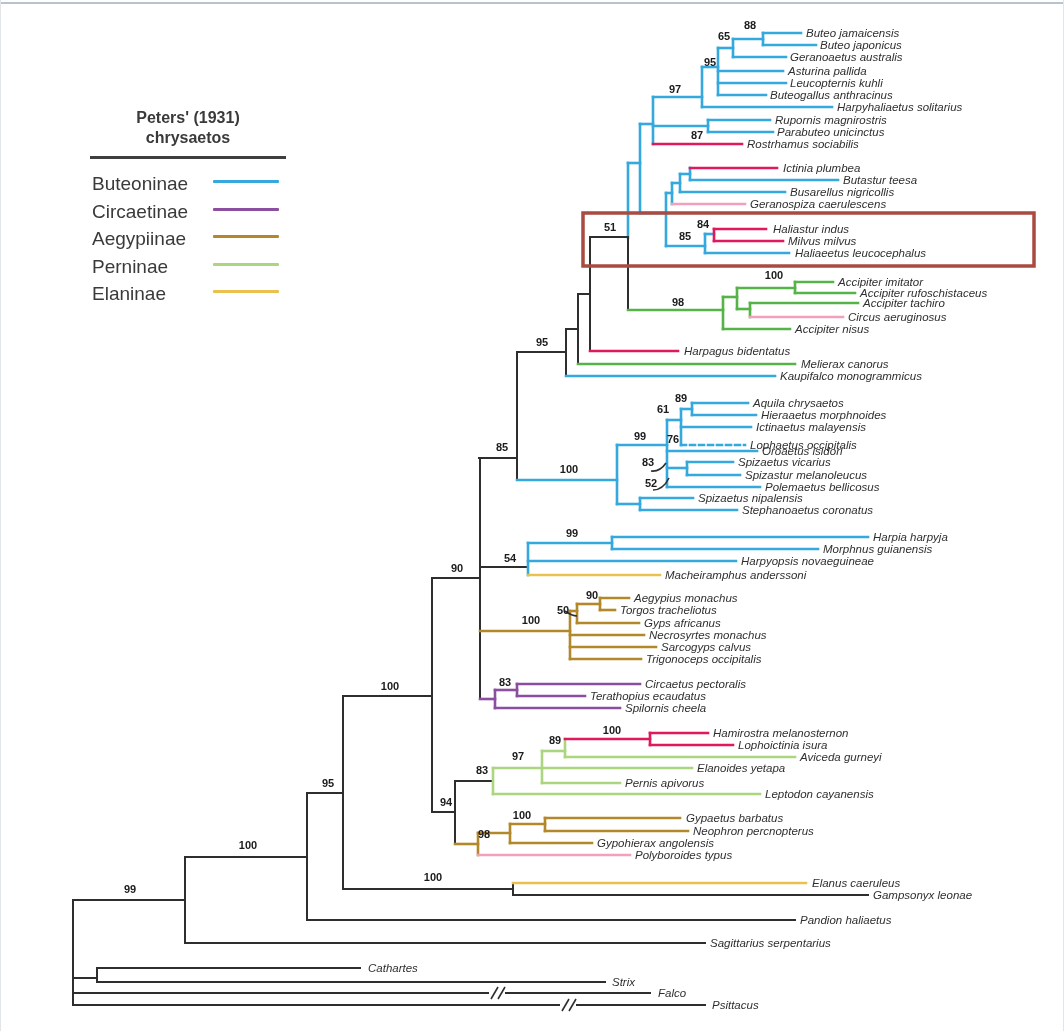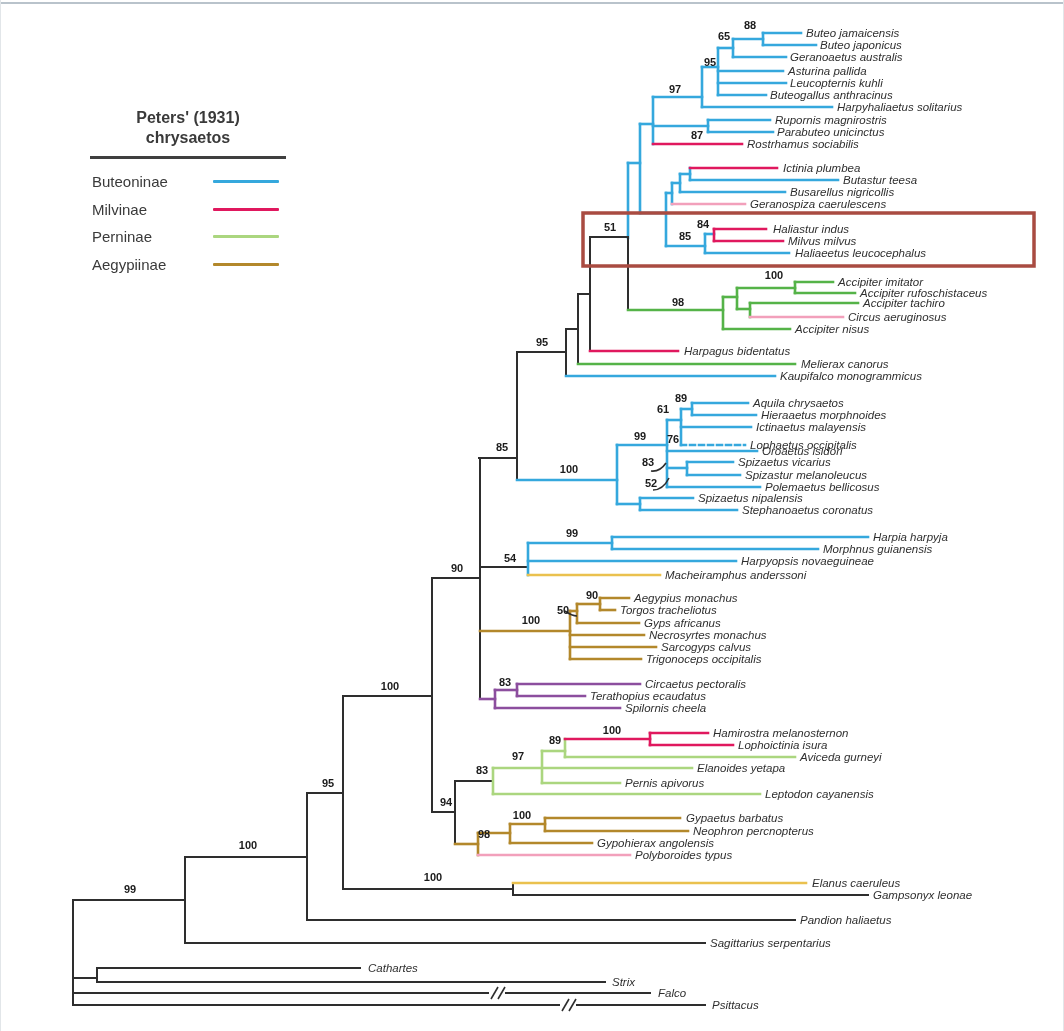--- a/index.html
+++ b/index.html
@@ -6,21 +6,21 @@
   body{width:1064px;height:1031px;position:relative;overflow:hidden;
        font-family:"Liberation Sans", sans-serif;}
   #frame-top{position:absolute;left:0;top:2px;width:1064px;height:2px;background:#b9c3cb;}
   #frame-left{position:absolute;left:0;top:0;width:1px;height:1031px;background:#e2e6e9;}
   #frame-right{position:absolute;right:0;top:0;width:1px;height:1031px;background:#e2e6e9;}
   #tree-svg{position:absolute;left:0;top:0;}
   #legend{position:absolute;left:88px;top:60px;width:200px;color:#3a3a3a;margin-top:48px;}
   #legend .title{ text-align:center;font-size:16px;font-weight:600;line-height:1.25;color:#3a3a3a;}
   #legend .rule{height:3px;background:#3f3f3f;margin:8px 2px 10px 2px;}
   .lg-row{position:relative;height:27.5px;}
-  .lg-label{position:absolute;left:4px;top:4px;font-size:15px;}
+  .lg-label{position:absolute;left:4px;top:4px;font-size:19px;}
   .lg-line{position:absolute;left:125px;top:11px;width:66px;height:3px;border-radius:1px;}
   svg text{font-family:"Liberation Sans", sans-serif;}
   .tip{font-size:11.5px;font-style:italic;fill:#2f2f2f;}
   .sup{font-size:11px;font-weight:bold;fill:#1c1c1c;text-anchor:middle;}
 </style>
 </head>
 <body>
 
 <div id="frame-top"></div>
 <div id="frame-left"></div>
@@ -31,30 +31,34 @@
     <div>Peters' (1931)</div>
     <div>chrysaetos</div>
   </div>
   <div class="rule"></div>
   <div id="legend-items">
       <div class="lg-row">
         <span class="lg-label">Buteoninae</span>
         <div class="lg-line" style="background: rgb(53, 168, 221);"></div>
       </div>
       <div class="lg-row">
-        <span class="lg-label">Milvinae</span>
-        <div class="lg-line" style="background: rgb(224, 24, 94);"></div>
+        <span class="lg-label">Circaetinae</span>
+        <div class="lg-line" style="background: rgb(140, 78, 158);"></div>
+      </div>
+      <div class="lg-row">
+        <span class="lg-label">Aegypiinae</span>
+        <div class="lg-line" style="background: rgb(179, 136, 43);"></div>
       </div>
       <div class="lg-row">
         <span class="lg-label">Perninae</span>
         <div class="lg-line" style="background: rgb(171, 214, 127);"></div>
       </div>
       <div class="lg-row">
-        <span class="lg-label">Aegypiinae</span>
-        <div class="lg-line" style="background: rgb(179, 136, 43);"></div>
+        <span class="lg-label">Elaninae</span>
+        <div class="lg-line" style="background: rgb(234, 193, 78);"></div>
       </div>
     </div>
 </div>
 
 <svg id="tree-svg" width="1064" height="1031" viewBox="0 0 1064 1031">
     <line x1="763" y1="33" x2="763" y2="45" stroke="#35a8dd" stroke-width="2.6" stroke-linecap="square"></line>
     <line x1="763" y1="33" x2="801" y2="33" stroke="#35a8dd" stroke-width="2.6" stroke-linecap="square"></line>
     <line x1="763" y1="45" x2="816" y2="45" stroke="#35a8dd" stroke-width="2.6" stroke-linecap="square"></line>
     <line x1="733" y1="39" x2="733" y2="57" stroke="#35a8dd" stroke-width="2.6" stroke-linecap="square"></line>
     <line x1="733" y1="39" x2="763" y2="39" stroke="#35a8dd" stroke-width="2.6" stroke-linecap="square"></line>

